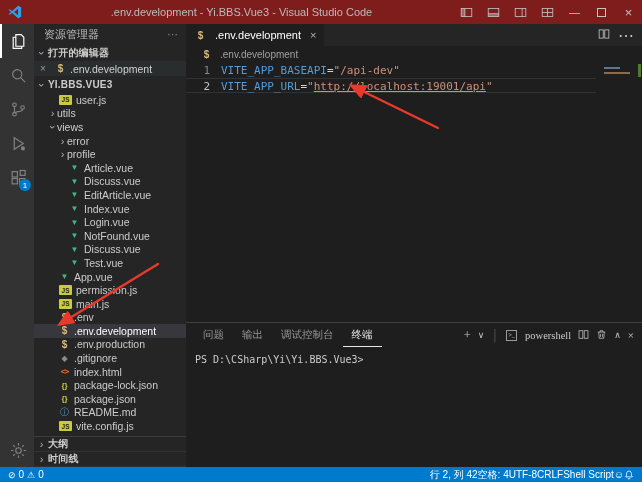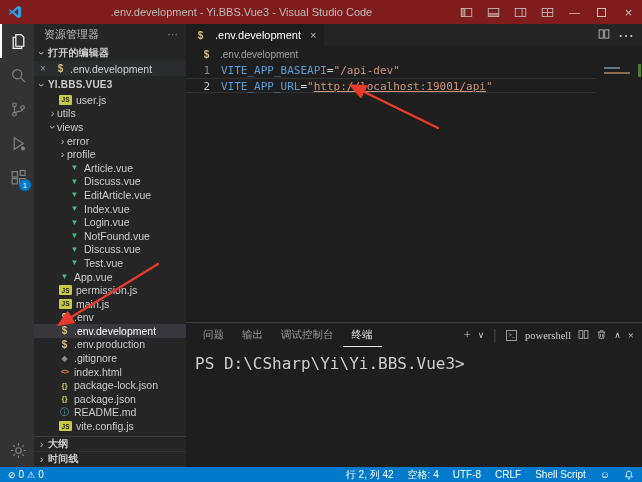--- a/index.html
+++ b/index.html
@@ -74,25 +74,25 @@
   .panel { height:145px; border-top:1px solid rgba(128,128,128,0.35); display:flex; flex-direction:column; }
   .panel-header { height:24px; display:flex; align-items:stretch; padding:0 8px;font-family:Liberation Serif, serif; }
   .ptabs { display:flex; align-items:stretch; }
   .ptab { display:flex; align-items:center; padding:0 9px; font-size:10.5px; color:#969696; }
   .ptab.active { color:#e7e7e7; border-bottom:1px solid #e7e7e7; }
   .panel-actions { margin-left:auto; display:flex; align-items:center; gap:7px; color:#c5c5c5; font-size:11px; }
   .panel-actions svg { stroke:#c5c5c5; fill:none; stroke-width:1.1; }
   .pa-sep { color:#5a5a5a; }
   .ps-chip { display:flex; align-items:center; gap:8px; font-size:10.5px; color:#cccccc; }
   .ps-icon { width:11px; height:11px; border:1px solid #9a9a9a; font-size:6px; display:flex; align-items:center; justify-content:center; color:#cccccc; }
-  .terminal { flex:1; padding:7px 0 0 9px; font-family:"DejaVu Sans Mono", monospace; font-size:16px; color:#cccccc; }
+  .terminal { flex:1; padding:7px 0 0 9px; font-family:"DejaVu Sans Mono", monospace; font-size:10px; color:#cccccc; }
   
   .statusbar { height:15px; background:#007acc; color:#ffffff; display:flex; align-items:center; font-size:10px; padding:0 8px; }
   .sb-left { display:flex; align-items:center; gap:3px; }
-  .sb-right { margin-left:auto; display:flex; align-items:center; gap:14px; }
+  .sb-right { margin-left:auto; display:flex; align-items:center; }
   .sb-item { display:flex; align-items:center; gap:3px; white-space:nowrap; }
   .sb-ic { font-size:9px; }
   .statusbar svg { stroke:#ffffff; fill:none; stroke-width:1; }
   
   .annotations { position:absolute; left:0; top:0; pointer-events:none; z-index:50; }
 </style>
 </head>
 <body>
 
 <div class="window">

